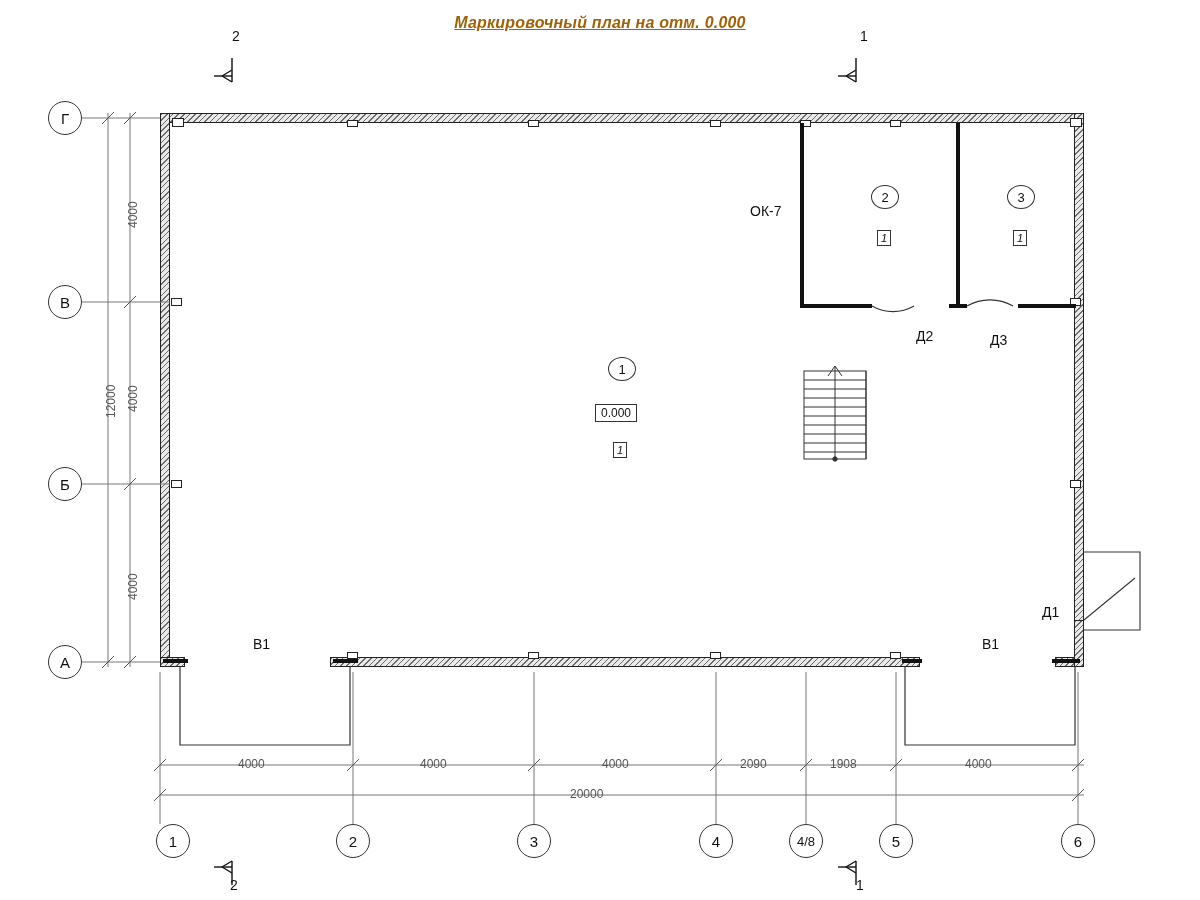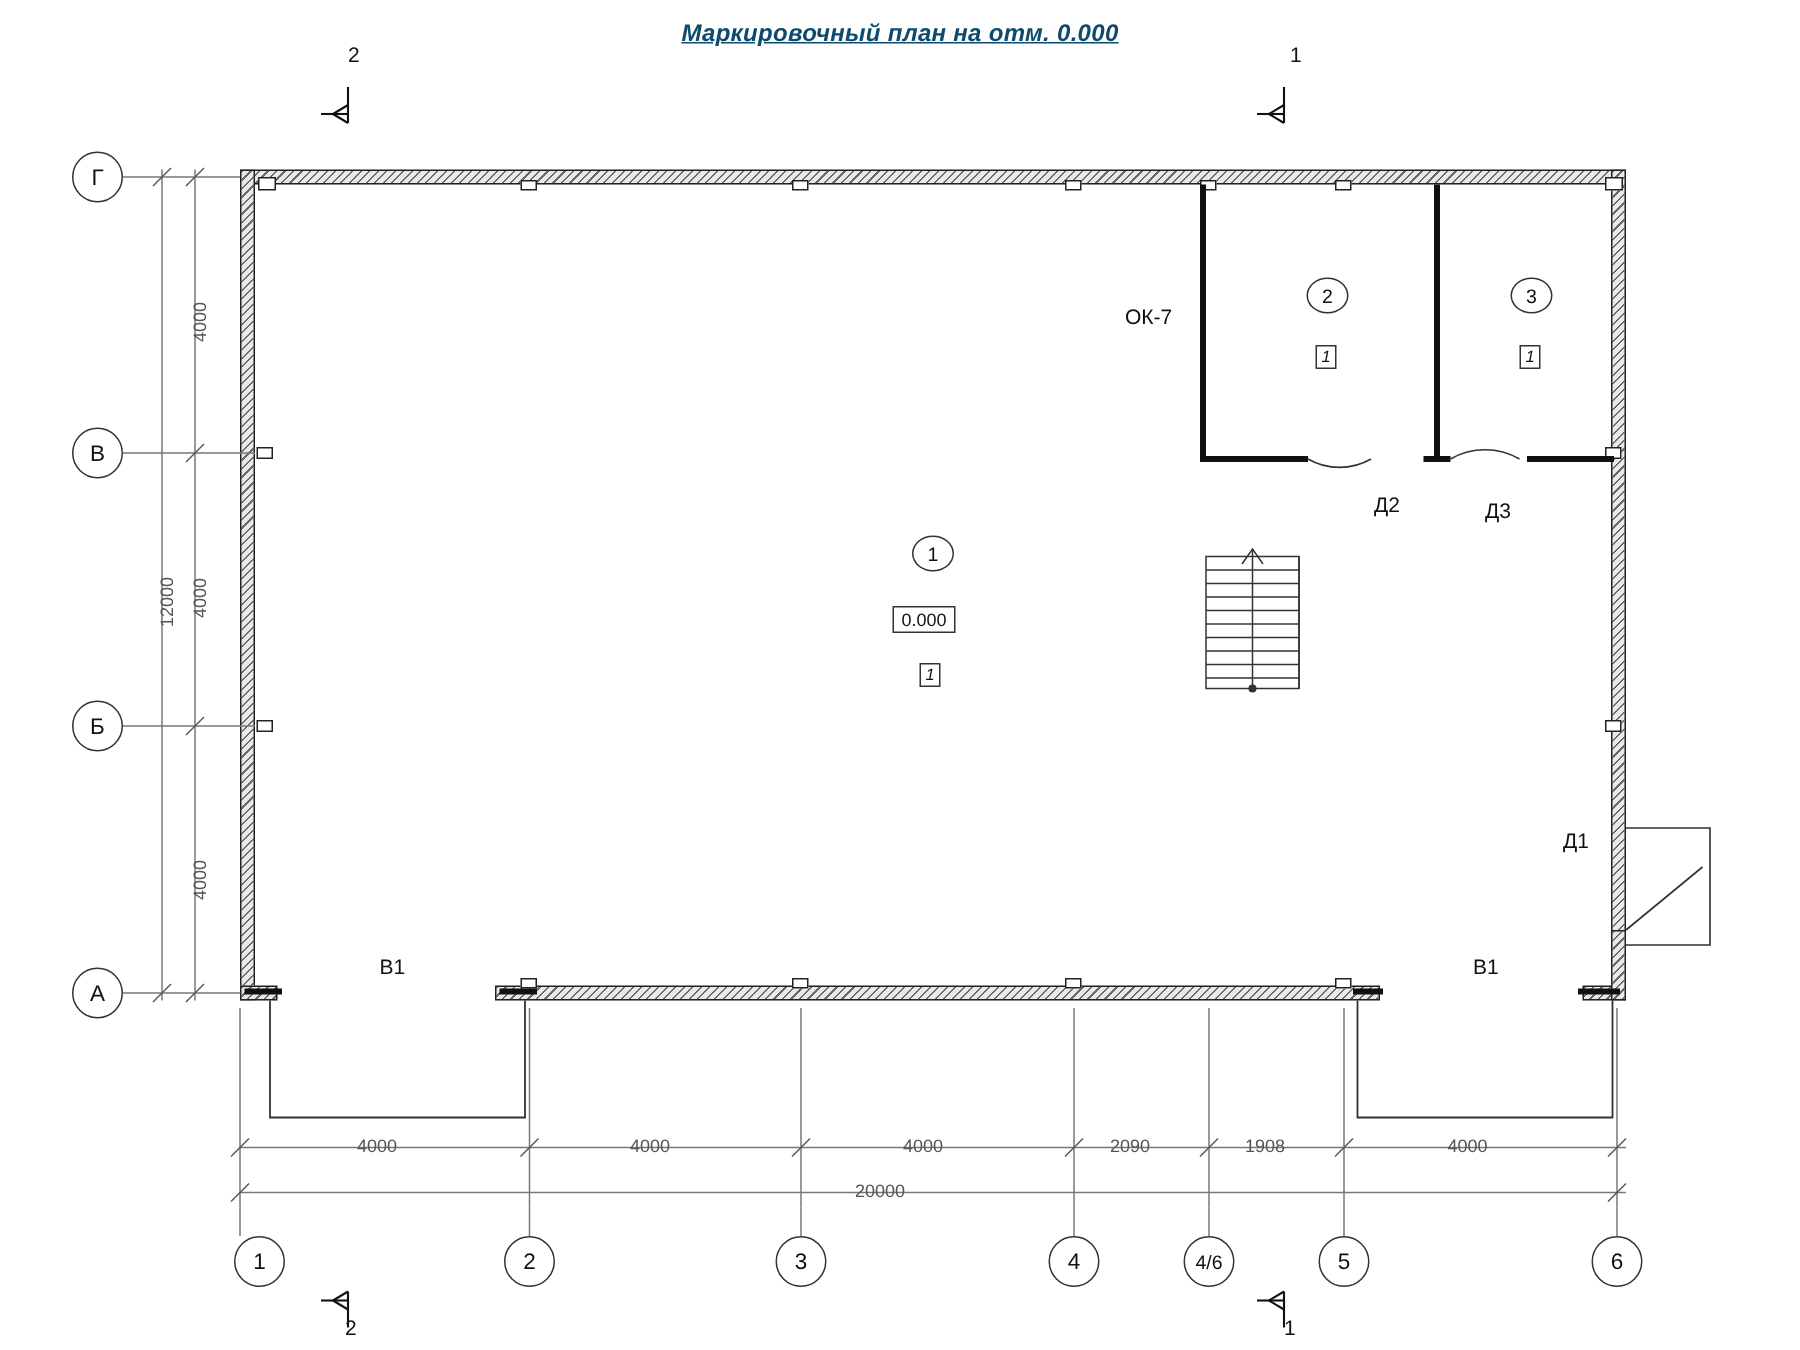--- a/index.html
+++ b/index.html
@@ -19,21 +19,21 @@
   }
   .title {
     position: absolute;
     left: 0;
     top: 14px;
     width: 1200px;
     text-align: center;
     font-style: italic;
     font-weight: bold;
     font-size: 16px;
-    color: #0c4a6e;
+    color: #a16207;
     letter-spacing: 0.2px;
   }
   .title u { text-decoration: underline; }
 
   
   .lbl {
     position: absolute;
     font-size: 14px;
     color: #111;
     white-space: nowrap;
@@ -303,21 +303,21 @@
 
   <div class="axis-bubble" style="left:48px; top:101px;">Г</div>
   <div class="axis-bubble" style="left:48px; top:285px;">В</div>
   <div class="axis-bubble" style="left:48px; top:467px;">Б</div>
   <div class="axis-bubble" style="left:48px; top:645px;">А</div>
 
   <div class="axis-bubble" style="left:156px; top:824px;">1</div>
   <div class="axis-bubble" style="left:336px; top:824px;">2</div>
   <div class="axis-bubble" style="left:517px; top:824px;">3</div>
   <div class="axis-bubble" style="left:699px; top:824px;">4</div>
-  <div class="axis-bubble" style="left:789px; top:824px; font-size:13px;">4/6</div>
+  <div class="axis-bubble" style="left:789px; top:824px; font-size:13px;">4/8</div>
   <div class="axis-bubble" style="left:879px; top:824px;">5</div>
   <div class="axis-bubble" style="left:1061px; top:824px;">6</div>
 
   <div class="lbl dim vert" style="left:126px; top:228px;">4000</div>
   <div class="lbl dim vert" style="left:126px; top:412px;">4000</div>
   <div class="lbl dim vert" style="left:126px; top:600px;">4000</div>
   <div class="lbl dim vert" style="left:104px; top:418px;">12000</div>
 
   <div class="lbl dim" style="left:238px; top:757px;">4000</div>
   <div class="lbl dim" style="left:420px; top:757px;">4000</div>
@@ -331,19 +331,19 @@
   <div class="tag-box level" style="left:595px; top:404px;">0.000</div>
   <div class="tag-box" style="left:613px; top:442px;">1</div>
 
   <div class="room-bubble" style="left:871px; top:185px;">2</div>
   <div class="tag-box" style="left:877px; top:230px;">1</div>
 
   <div class="room-bubble" style="left:1007px; top:185px;">3</div>
   <div class="tag-box" style="left:1013px; top:230px;">1</div>
 
   <div class="lbl" style="left:750px; top:203px;">ОК-7</div>
-  <div class="lbl" style="left:1042px; top:552px;text-align:center;">Д1</div>
+  <div class="lbl" style="left:1042px; top:604px;text-align:center;">Д1</div>
   <div class="lbl" style="left:916px; top:328px;">Д2</div>
   <div class="lbl" style="left:990px; top:332px;">Д3</div>
   <div class="lbl" style="left:253px; top:636px;">В1</div>
   <div class="lbl" style="left:982px; top:636px;">В1</div>
 
 </div>
 
 </body></html>

